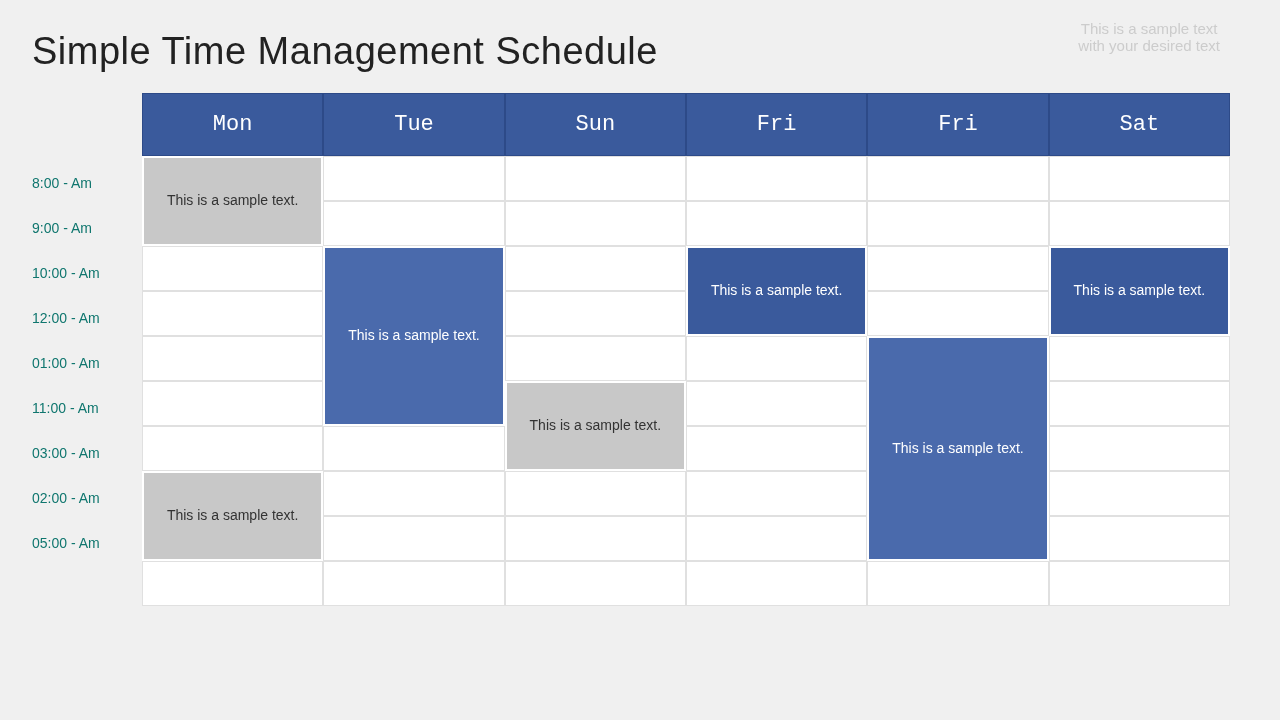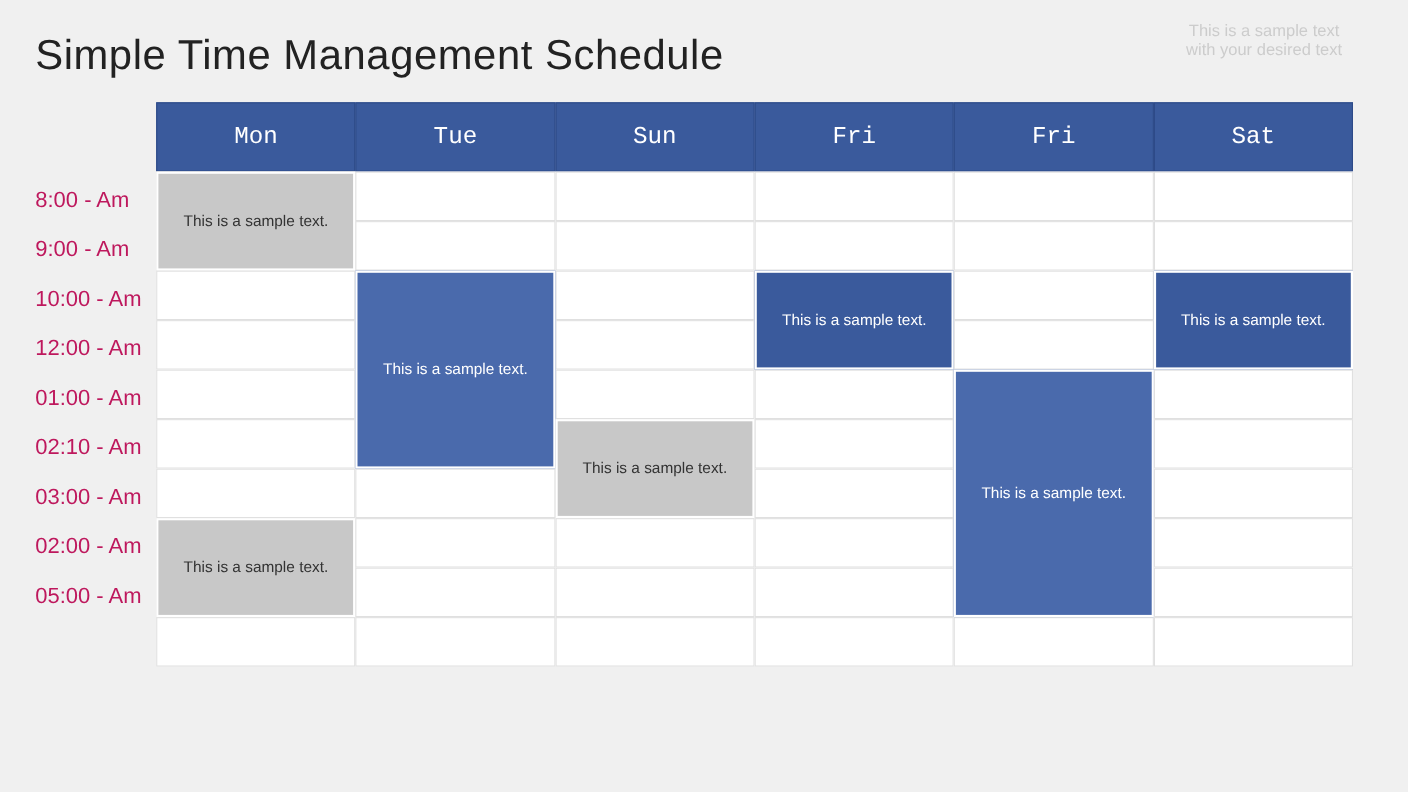--- a/index.html
+++ b/index.html
@@ -57,22 +57,22 @@
       display: flex;
       flex-direction: column;
       margin-top: 67px;
       min-width: 110px;
     }
 
     .time-slot {
       height: 45px;
       display: flex;
       align-items: center;
-      color: #be185d;
-      font-size: 20px;
+      color: #0f766e;
+      font-size: 14px;
       padding-right: 10px;
     }
 
     .day-headers {
       display: grid;
       grid-template-columns: repeat(6, 1fr);
       gap: 0;
     }
 
     .day-header {
@@ -127,21 +127,21 @@
 <div class="page-container">
   <h1 class="page-title">Simple Time Management Schedule</h1>
 
   <div class="schedule-wrapper">
     <div class="time-column" id="time-column">
         <div class="time-slot">8:00 - Am</div>
         <div class="time-slot">9:00 - Am</div>
         <div class="time-slot">10:00 - Am</div>
         <div class="time-slot">12:00 - Am</div>
         <div class="time-slot">01:00 - Am</div>
-        <div class="time-slot">02:10 - Am</div>
+        <div class="time-slot">11:00 - Am</div>
         <div class="time-slot">03:00 - Am</div>
         <div class="time-slot">02:00 - Am</div>
         <div class="time-slot">05:00 - Am</div>
       </div>
 
     <div style="flex:1;">
       <div class="day-headers" id="day-headers">
           <div class="day-header">Mon</div>
           <div class="day-header">Tue</div>
           <div class="day-header">Sun</div>

